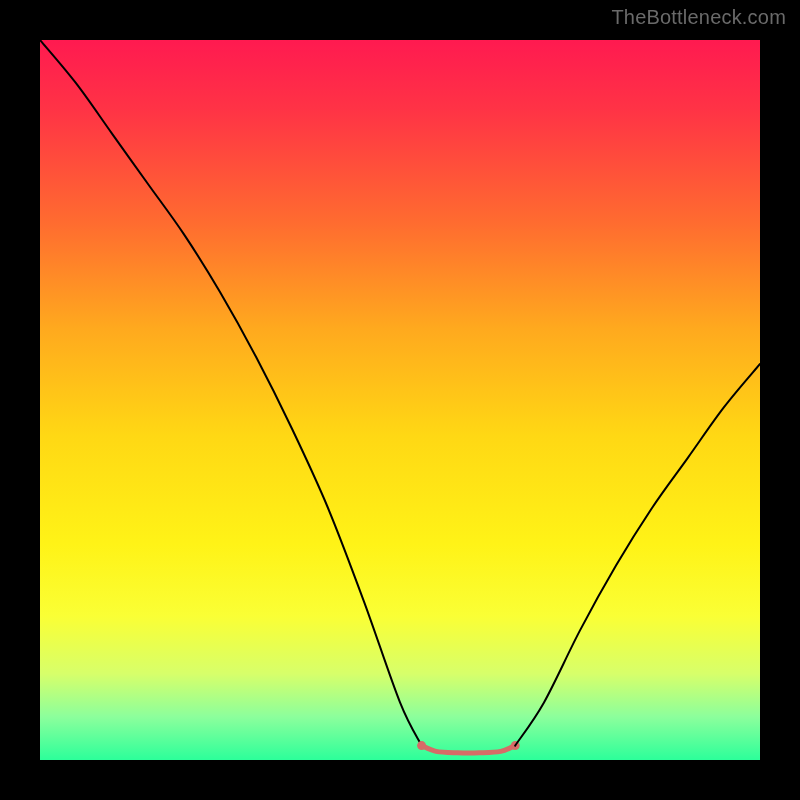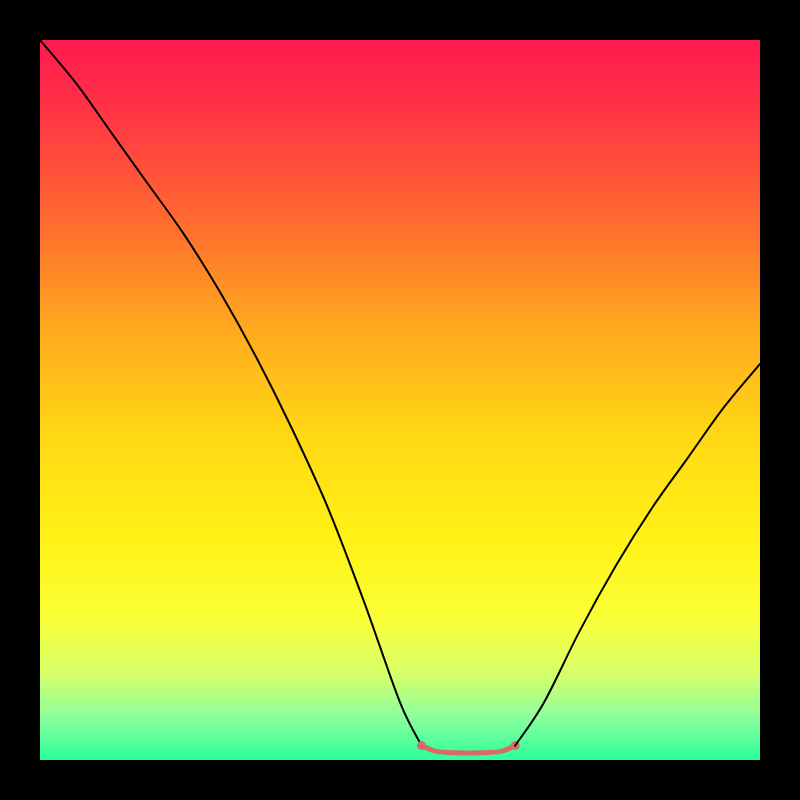--- a/index.html
+++ b/index.html
@@ -35,20 +35,21 @@
     letter-spacing: 0.2px;
     z-index: 10;
   }
   svg { display: block; }
 </style>
 </head>
 <body>
 
 <div class="frame">
 
+  <div class="watermark">TheBottleneck.com</div>
 
   <div class="plot-area">
     <svg id="chart-svg" width="720" height="720" viewBox="0 0 720 720">
       <defs>
         <linearGradient id="bg-grad" x1="0" y1="0" x2="0" y2="1">
             <stop offset="0%" stop-color="#ff1a50"></stop>
             <stop offset="10%" stop-color="#ff3445"></stop>
             <stop offset="25%" stop-color="#ff6a30"></stop>
             <stop offset="40%" stop-color="#ffa91e"></stop>
             <stop offset="55.00000000000001%" stop-color="#ffd814"></stop>

